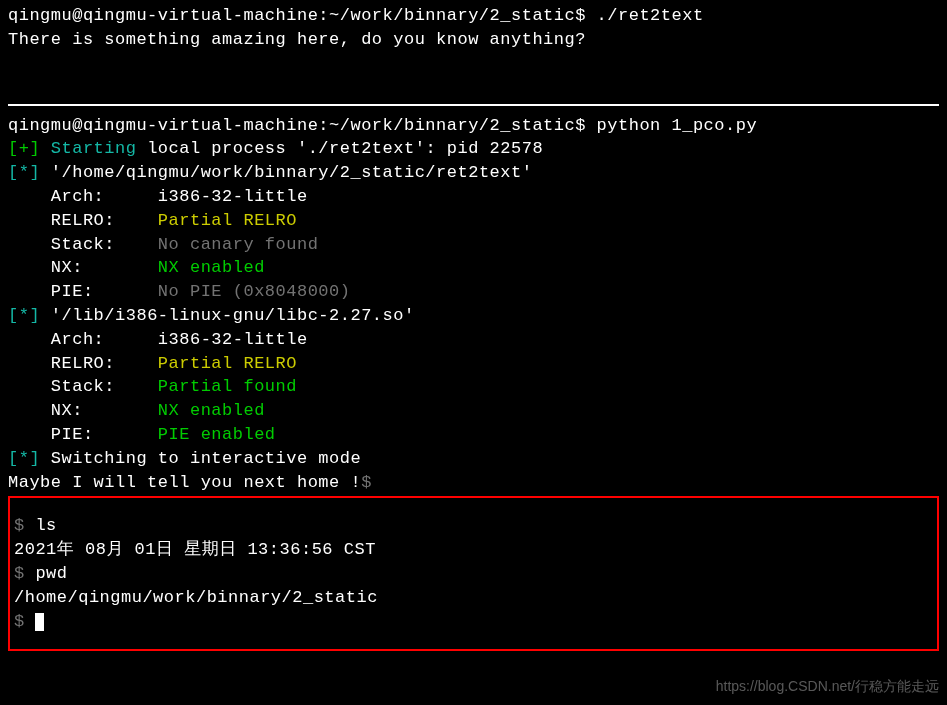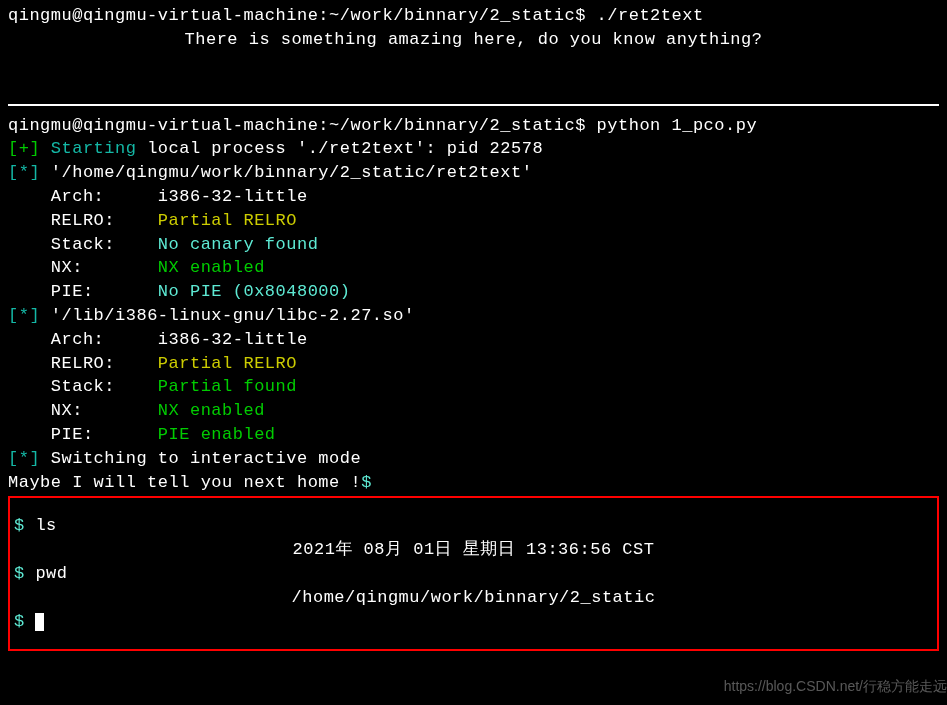--- a/index.html
+++ b/index.html
@@ -23,39 +23,39 @@
     white-space: pre;
     letter-spacing: 0.5px;
   }
   .divider {
     border-bottom: 2px solid #fff;
     margin: 6px 0 8px 0;
     width: 100%;
   }
   .green { color: #00cc00; }
   .cyan { color: #14b8a6; }
-  .red { color: #5eead4; margin-top: 30px; }
+  .red { color: #737373; margin-top: 30px; }
   .yellow { color: #cccc00; }
-  .white { color: #fff; text-align: center; }
+  .white { color: #fff; }
   .redbox {
     border: 2px solid #ff0000;
     padding: 16px 4px;
     margin-top: 2px;
   }
   .cursor {
     display: inline-block;
     width: 9px;
     height: 18px;
     background: #fff;
     vertical-align: text-bottom;
   }
   .watermark {
     position: absolute;
     bottom: 8px;
-    right: 0;
+    right: 8px;
     color: rgba(160,160,160,0.55);
     font-size: 14px;
     font-family: Arial, sans-serif;
     letter-spacing: 0;
   }
 </style>
 </head>
 <body>
 
 <div class="line"><span class="white">qingmu@qingmu-virtual-machine:~/work/binnary/2_static$ </span><span class="white">./ret2text</span></div>

